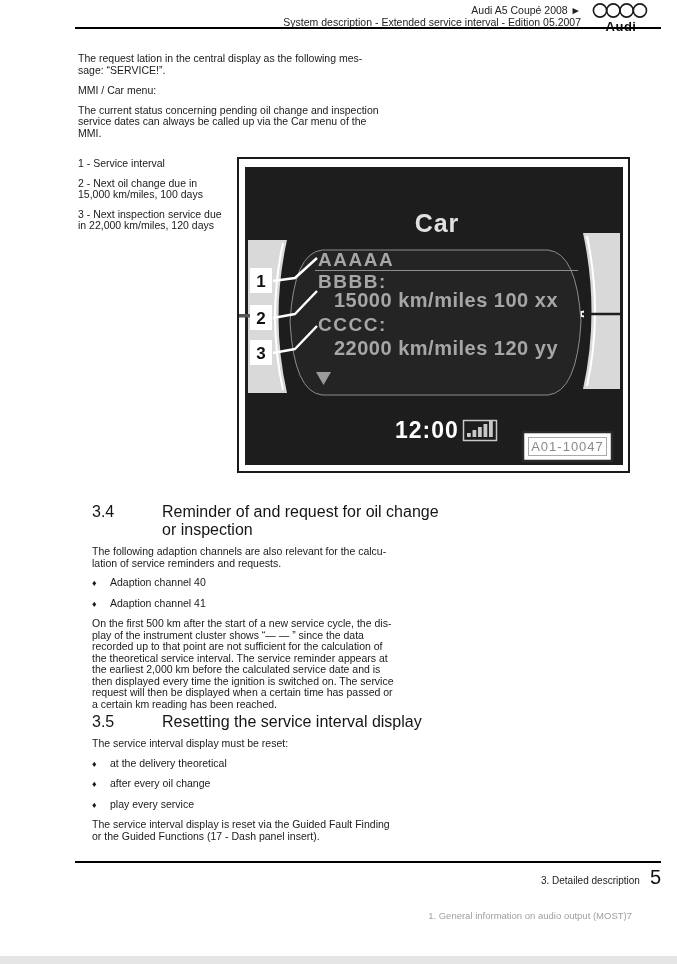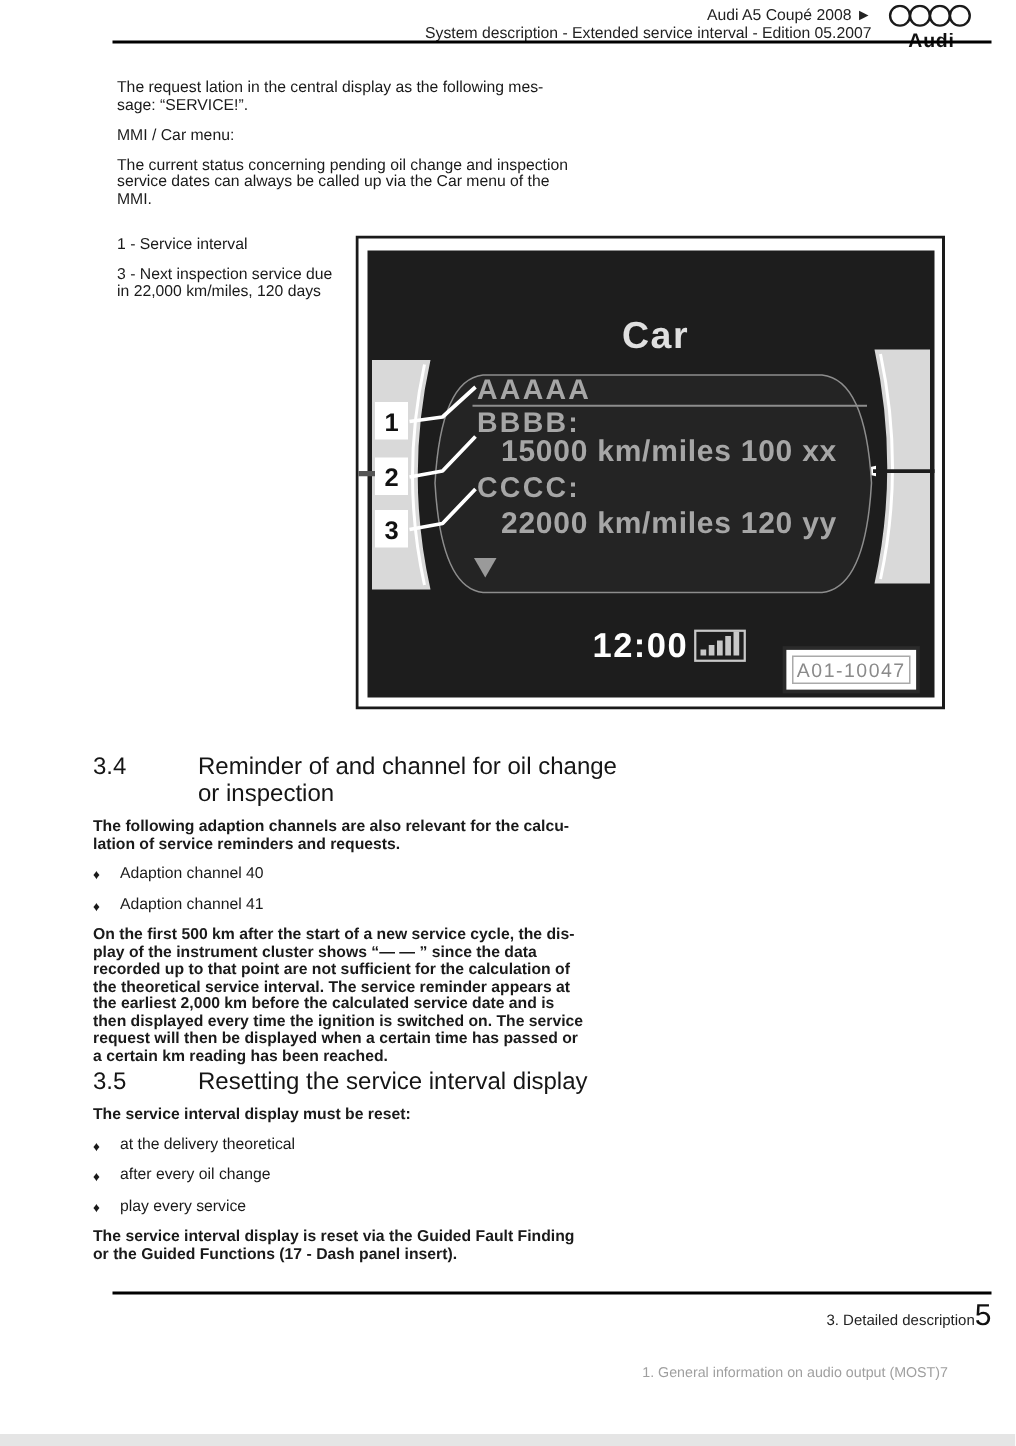--- a/index.html
+++ b/index.html
@@ -27,31 +27,31 @@
   
   .figure { position:absolute; top:157px; left:237px; width:452px; height:316px; }
   .sv-car     { font:bold 25px "Liberation Sans",sans-serif; fill:#e0e0e0; letter-spacing:1px; }
   .sv-label   { font:bold 19px "Liberation Sans",sans-serif; fill:#a6a6a6; letter-spacing:1.5px; }
   .sv-value   { font:bold 20px "Liberation Sans",sans-serif; fill:#a6a6a6; letter-spacing:.5px; }
   .sv-time    { font:bold 23px "Liberation Sans",sans-serif; fill:#ffffff; letter-spacing:1px; }
   .sv-ref     { font:13px "Liberation Sans",sans-serif; fill:#8a8a8a; letter-spacing:1px; }
   .sv-callout { font:bold 17px "Liberation Sans",sans-serif; fill:#111; }
 
   
-  .sec { position:absolute; left:62px; width:396px; font-size:10.5px; line-height:11.5px; }
+  .sec { position:absolute; left:92px; width:396px; font-size:10.5px; line-height:11.5px; }
   .s34 { top:503px; } .s35 { top:713px; }
   .sec-h { display:flex; font-size:16px; line-height:18px; margin-bottom:7px; color:#151515; }
   .sec-num { width:70px; flex:none; }
-  .sec p { margin:0 0 8px;font-weight:bold; }
+  .sec p { margin:0 0 8px; }
   .bullet-row { display:flex; margin-bottom:8px; }
   .bullet-marker { width:18px; flex:none; font-size:9px; padding-top:1px; }
 
   
   .f-rule { position:absolute; top:861px; left:75px; width:586px; height:2px; background:#000; }
-  .f-text { position:absolute; top:866px; right:16px; display:flex; align-items:baseline; }
+  .f-text { position:absolute; top:866px; right:16px; display:flex; align-items:baseline; gap:10px; }
   .f-chapter { font-size:10px; color:#222; }
   .f-page { font-size:20px; color:#111; }
   .ghost { position:absolute; top:910px; right:45px; display:flex; align-items:baseline; 
            color:#8f8f8f; font-size:9.5px; opacity:.85; filter:blur(.3px); }
   .strip { position:absolute; bottom:0; left:0; width:677px; height:8px; background:#e5e5e5; }
 </style>
 </head>
 <body>
 
 <div class="page">
@@ -79,20 +79,22 @@
     <p class="ml">The request lation in the central display as the following mes-
 sage: “SERVICE!”.</p>
     <p>MMI / Car menu:</p>
     <p class="ml">The current status concerning pending oil change and inspection
 service dates can always be called up via the Car menu of the
 MMI.</p>
   </div>
 
   <div class="legend">
     <div class="leg-item ml">1 - Service interval</div>
+    <div class="leg-item ml">2 - Next oil change due in
+15,000 km/miles, 100 days</div>
     <div class="leg-item ml">3 - Next inspection service due
 in 22,000 km/miles, 120 days</div>
   </div>
 
   <div class="figure">
     <svg width="393" height="316" viewBox="0 0 393 316">
 
       <rect x="1" y="1" width="391" height="314" fill="#ffffff" stroke="#1a1a1a" stroke-width="2"></rect>
 
       <rect x="8" y="10" width="378" height="298" fill="#1d1d1d"></rect>
@@ -156,21 +158,21 @@
         <rect x="286" y="275" width="89" height="29" fill="#ffffff" stroke="#2a2a2a" stroke-width="2.5"></rect>
         <rect x="291.5" y="280.5" width="78" height="18" fill="none" stroke="#aaaaaa" stroke-width="1"></rect>
         <text class="sv-ref" x="330.5" y="294" text-anchor="middle">A01-10047</text>
       </g>
     </svg>
   </div>
 
   <div class="sec s34">
     <div class="sec-h">
       <span class="sec-num">3.4</span>
-      <span class="ml">Reminder of and channel for oil change
+      <span class="ml">Reminder of and request for oil change
 or inspection</span>
     </div>
     <p class="ml">The following adaption channels are also relevant for the calcu-
 lation of service reminders and requests.</p>
     <div class="bullet-row">
       <span class="bullet-marker">♦</span>
       <span>Adaption channel 40</span>
     </div>
     <div class="bullet-row">
       <span class="bullet-marker">♦</span>

